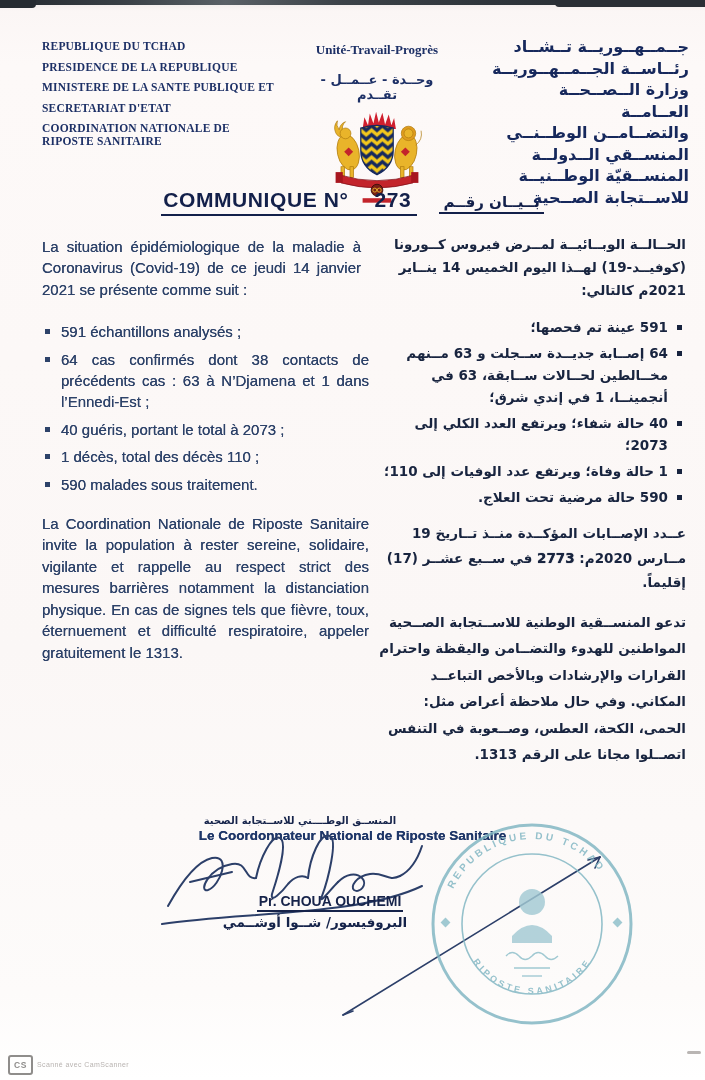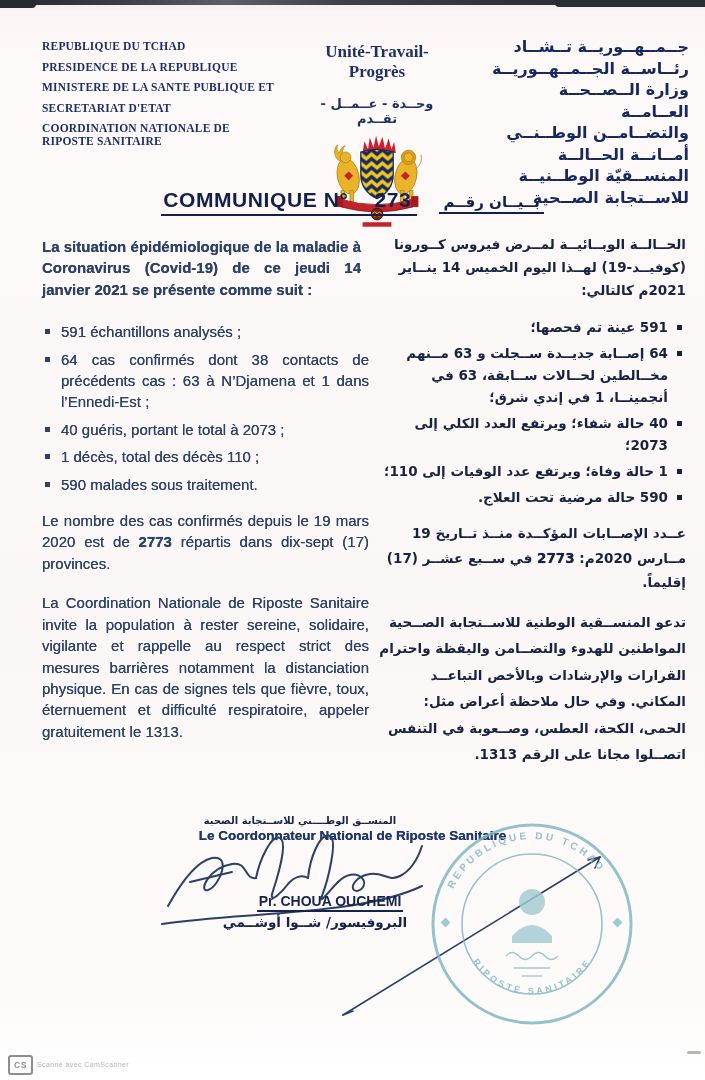--- a/index.html
+++ b/index.html
@@ -12,34 +12,34 @@
   .scan-edge-top{position:absolute;left:0;top:0;width:705px;height:5px;background:linear-gradient(90deg,#23282e 0,#3a4046 18%,#5a6066 32%,#3c4248 48%,#2e343a 70%,#23282e 100%);}
   .scan-edge-top-l{position:absolute;left:0;top:0;width:36px;height:8px;background:#262b31;border-radius:0 0 4px 0;}
   .scan-edge-top-r{position:absolute;right:0;top:0;width:150px;height:7px;background:#2a2f35;border-radius:0 0 0 4px;}
   .scan-mark-br{position:absolute;right:4px;top:1051px;width:14px;height:3px;background:#b9b5b3;border-radius:2px;}
 
   
   .hleft{position:absolute;left:42px;top:40px;width:268px;color:#1d3066;font-family:"Liberation Serif",serif;font-weight:bold;font-size:11.5px;letter-spacing:.2px;}
   .hleft .hl{margin-bottom:8.5px;white-space:nowrap;}
   .hleft .hl.tight{margin-bottom:1px;}
   .hcenter{position:absolute;left:302px;top:42px;width:150px;text-align:center;color:#1d3066;}
-  .motto-fr{font-family:"Liberation Serif",serif;font-weight:bold;font-size:17px;}
+  .motto-fr{font-family:"Liberation Serif",serif;font-weight:bold;font-size:13px;}
   .motto-ar{font-family:"DejaVu Sans",sans-serif;font-weight:bold;font-size:13px;direction:rtl;margin-top:14px;}
   .coat{margin-top:3px;}
   .hright{position:absolute;right:16px;top:36px;width:200px;direction:rtl;text-align:right;color:#16285c;font-family:"DejaVu Sans",sans-serif;font-weight:bold;font-size:16px;line-height:21.5px;}
 
   
   .titlerow{position:absolute;left:0;top:188px;width:705px;display:flex;justify-content:center;align-items:baseline;gap:22px;color:#13204a;}
   .title-fr{font-weight:bold;font-size:21px;letter-spacing:.6px;border-bottom:2.5px solid #13204a;padding:0 6px 2px 2px;}
   .title-fr .num{margin-left:26px;}
   .title-ar{font-family:"DejaVu Sans",sans-serif;direction:rtl;font-weight:bold;font-size:15px;border-bottom:2.5px solid #13204a;padding:0 4px 1px 4px;}
 
   
   .fcol{position:absolute;left:42px;top:236px;width:327px;color:#2d4269;font-size:15px;line-height:21.4px;text-align:justify;text-shadow:0 0 .55px #2d4269;}
-  .fcol .p1{margin:0 8px 21px 0;font-weight:bold;}
+  .fcol .p1{margin:0 8px 21px 0;}
   .fcol .p2{margin:15px 0 0 0;}
   .fcol .p3{margin:18px 0 0 0;}
   .bullet{display:flex;margin-bottom:6px;}
   .bmark{flex:0 0 auto;width:5px;height:5px;background:currentColor;margin:8px 11px 0 3px;}
   .btext{flex:1;}
   .fcol b,.acol b{font-weight:bold;text-shadow:0 0 .8px currentColor;}
 
   
   .acol{position:absolute;left:378px;top:233px;width:308px;direction:rtl;text-align:right;color:#18243f;font-family:"DejaVu Sans",sans-serif;font-weight:bold;font-size:13.5px;line-height:22px;}
   .acol .p1{margin:0 0 14px 0;line-height:23px;}
@@ -122,21 +122,21 @@
       <circle cx="62.5" cy="94" r="2.2" fill="none" stroke="#e9b42a" stroke-width="1"></circle>
       <path d="M44,103 h32 v5 h-32 z" fill="#c3242b"></path>
     </svg>
   </div>
 
   <div class="hright">
     <div>جــمــهــوريــة تــشــاد</div>
     <div>رئــاســة الجــمــهــوريــة</div>
     <div>وزارة الــصــحــة العــامــة</div>
     <div>والتضــامــن الوطــنــي</div>
-    <div>أمــانــة الحــالــة</div>
+    <div>المنســقي الــدولــة</div>
     <div>المنســقيّة الوطــنيــة</div>
     <div>للاســتجابة الصــحية</div>
   </div>
 
   <div class="titlerow">
     <div class="title-fr">
       <span>COMMUNIQUE N°</span><span class="num">273</span>
     </div>
     <div class="title-ar">بــيــان رقــم</div>
   </div>
@@ -156,21 +156,20 @@
         <div class="btext">40 guéris, portant le total à 2073 ;</div>
       </div>
     <div class="bullet">
         <span class="bmark"></span>
         <div class="btext">1 décès, total des décès 110 ;</div>
       </div>
     <div class="bullet">
         <span class="bmark"></span>
         <div class="btext">590 malades sous traitement.</div>
       </div>
-    <p class="p2"><span>Le nombre des cas confirmés depuis le 19 mars 2020 est de </span><b>2773</b><span> répartis dans dix-sept (17) provinces.</span></p>
     <p class="p3">La Coordination Nationale de Riposte Sanitaire invite la population à rester sereine, solidaire, vigilante et rappelle au respect strict des mesures barrières notamment la distanciation physique. En cas de signes tels que fièvre, toux, éternuement et difficulté respiratoire, appeler gratuitement le 1313.</p>
   </div>
 
   <div class="acol">
     <p class="p1">الحــالــة الوبــائيــة لمــرض فيروس كــورونا (كوفيــد-19) لهــذا اليوم الخميس 14 ينــاير 2021م كالتالي:</p>
     <div class="bullet">
         <span class="bmark"></span>
         <div class="btext">591 عينة تم فحصها؛</div>
       </div>
     <div class="bullet">

